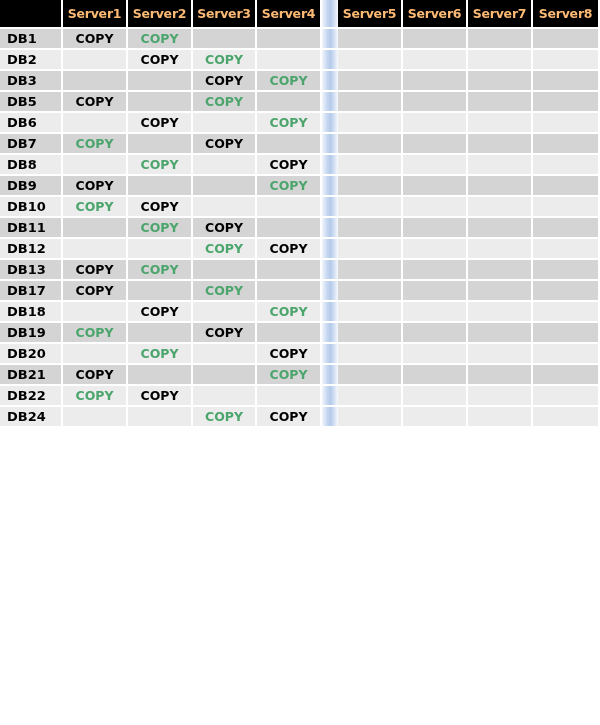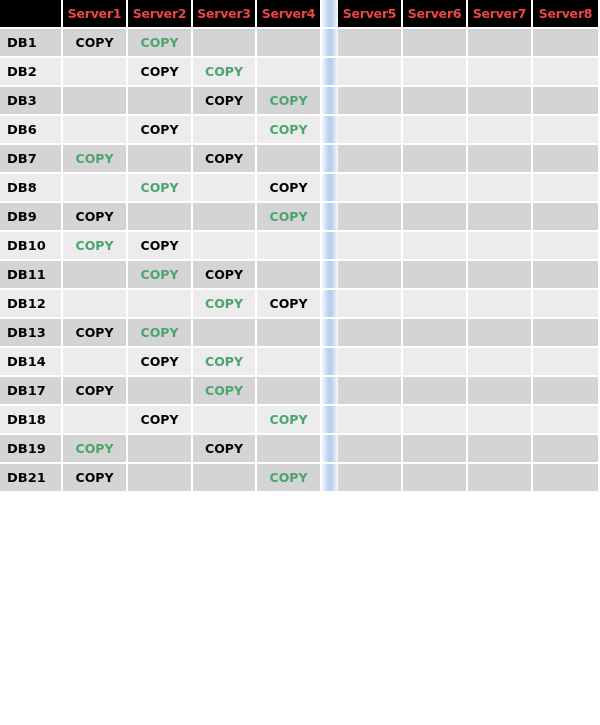--- a/index.html
+++ b/index.html
@@ -18,21 +18,21 @@
     width: 600px;
     border-collapse: separate;
     border-spacing: 0;
     table-layout: fixed;
   }
 
   
   .hdr-cell {
     height: 27px;
     background: #000000;
-    color: #ef4444;
+    color: #fdba74;
     font-size: 12.5px;
     font-weight: bold;
     text-align: center;
     vertical-align: middle;
     letter-spacing: -0.2px;
     border-right: 2px solid #ffffff;
     border-bottom: 2px solid #ffffff;
     padding: 0;
     white-space: nowrap;
     overflow: hidden;
@@ -82,21 +82,21 @@
     background: linear-gradient(to right,
                 #f2f6fc 0%, #c3d5ef 35%, #b6cbea 55%, #dfe9f7 85%, #f7fafd 100%);
   }
 
   tr.odd  .lbl, tr.odd  .cell { background: #d4d4d4; }
   tr.even .lbl, tr.even .cell { background: #ececec; }
 
   .v-primary { color: #000000; }
   .v-copy    { color: #4ca56d; }
 
-  tr.row { height: 29px; }
+  tr.row { height: 21px; }
 </style>
 </head>
 <body>
 
 <table id="grid">
   <colgroup>
     <col style="width:63px">
     <col style="width:65px">
     <col style="width:65px">
     <col style="width:64px">
@@ -151,20 +151,32 @@
         <td class="cell"></td>
         <td class="cell"></td>
         <td class="cell"><span class="v-primary">COPY</span></td>
         <td class="cell"><span class="v-copy">COPY</span></td>
         <td class="gapcell"></td>
         <td class="cell"></td>
         <td class="cell"></td>
         <td class="cell"></td>
         <td class="cell"></td>
       </tr>
+      <tr class="row odd">
+        <td class="lbl">DB5</td>
+        <td class="cell"><span class="v-primary">COPY</span></td>
+        <td class="cell"></td>
+        <td class="cell"><span class="v-copy">COPY</span></td>
+        <td class="cell"></td>
+        <td class="gapcell"></td>
+        <td class="cell"></td>
+        <td class="cell"></td>
+        <td class="cell"></td>
+        <td class="cell"></td>
+      </tr>
       <tr class="row even">
         <td class="lbl">DB6</td>
         <td class="cell"></td>
         <td class="cell"><span class="v-primary">COPY</span></td>
         <td class="cell"></td>
         <td class="cell"><span class="v-copy">COPY</span></td>
         <td class="gapcell"></td>
         <td class="cell"></td>
         <td class="cell"></td>
         <td class="cell"></td>
@@ -247,32 +259,20 @@
         <td class="cell"><span class="v-primary">COPY</span></td>
         <td class="cell"><span class="v-copy">COPY</span></td>
         <td class="cell"></td>
         <td class="cell"></td>
         <td class="gapcell"></td>
         <td class="cell"></td>
         <td class="cell"></td>
         <td class="cell"></td>
         <td class="cell"></td>
       </tr>
-      <tr class="row even">
-        <td class="lbl">DB14</td>
-        <td class="cell"></td>
-        <td class="cell"><span class="v-primary">COPY</span></td>
-        <td class="cell"><span class="v-copy">COPY</span></td>
-        <td class="cell"></td>
-        <td class="gapcell"></td>
-        <td class="cell"></td>
-        <td class="cell"></td>
-        <td class="cell"></td>
-        <td class="cell"></td>
-      </tr>
       <tr class="row odd">
         <td class="lbl">DB17</td>
         <td class="cell"><span class="v-primary">COPY</span></td>
         <td class="cell"></td>
         <td class="cell"><span class="v-copy">COPY</span></td>
         <td class="cell"></td>
         <td class="gapcell"></td>
         <td class="cell"></td>
         <td class="cell"></td>
         <td class="cell"></td>
@@ -295,26 +295,62 @@
         <td class="cell"><span class="v-copy">COPY</span></td>
         <td class="cell"></td>
         <td class="cell"><span class="v-primary">COPY</span></td>
         <td class="cell"></td>
         <td class="gapcell"></td>
         <td class="cell"></td>
         <td class="cell"></td>
         <td class="cell"></td>
         <td class="cell"></td>
       </tr>
+      <tr class="row even">
+        <td class="lbl">DB20</td>
+        <td class="cell"></td>
+        <td class="cell"><span class="v-copy">COPY</span></td>
+        <td class="cell"></td>
+        <td class="cell"><span class="v-primary">COPY</span></td>
+        <td class="gapcell"></td>
+        <td class="cell"></td>
+        <td class="cell"></td>
+        <td class="cell"></td>
+        <td class="cell"></td>
+      </tr>
       <tr class="row odd">
         <td class="lbl">DB21</td>
         <td class="cell"><span class="v-primary">COPY</span></td>
         <td class="cell"></td>
         <td class="cell"></td>
         <td class="cell"><span class="v-copy">COPY</span></td>
+        <td class="gapcell"></td>
+        <td class="cell"></td>
+        <td class="cell"></td>
+        <td class="cell"></td>
+        <td class="cell"></td>
+      </tr>
+      <tr class="row even">
+        <td class="lbl">DB22</td>
+        <td class="cell"><span class="v-copy">COPY</span></td>
+        <td class="cell"><span class="v-primary">COPY</span></td>
+        <td class="cell"></td>
+        <td class="cell"></td>
+        <td class="gapcell"></td>
+        <td class="cell"></td>
+        <td class="cell"></td>
+        <td class="cell"></td>
+        <td class="cell"></td>
+      </tr>
+      <tr class="row even">
+        <td class="lbl">DB24</td>
+        <td class="cell"></td>
+        <td class="cell"></td>
+        <td class="cell"><span class="v-copy">COPY</span></td>
+        <td class="cell"><span class="v-primary">COPY</span></td>
         <td class="gapcell"></td>
         <td class="cell"></td>
         <td class="cell"></td>
         <td class="cell"></td>
         <td class="cell"></td>
       </tr>
     </tbody>
 </table>
 
 </body></html>

